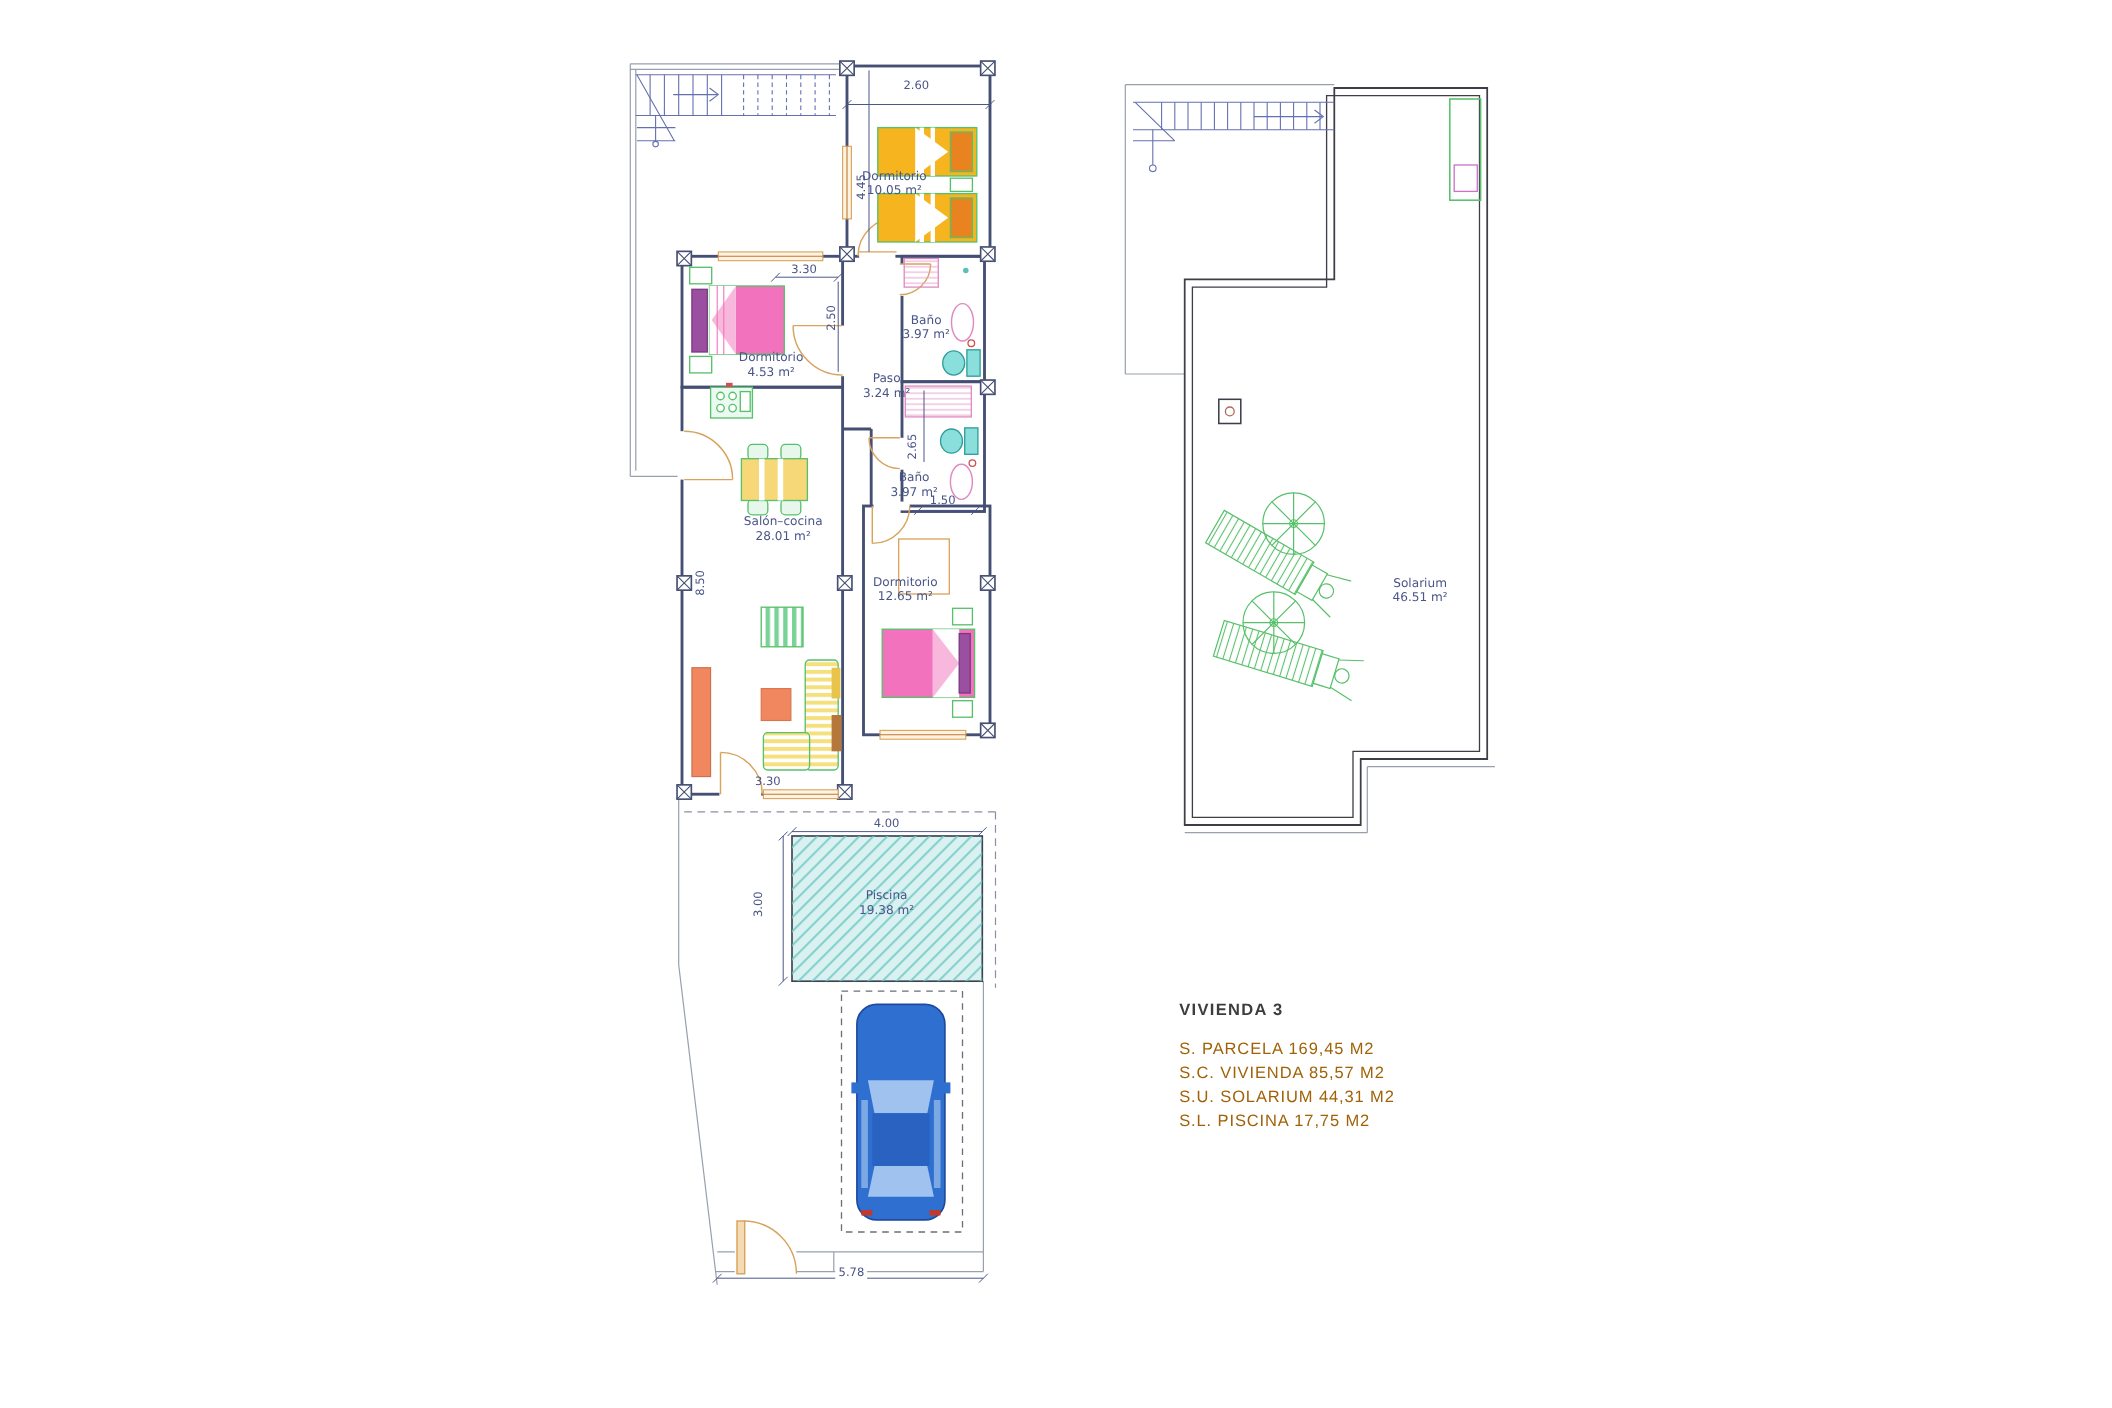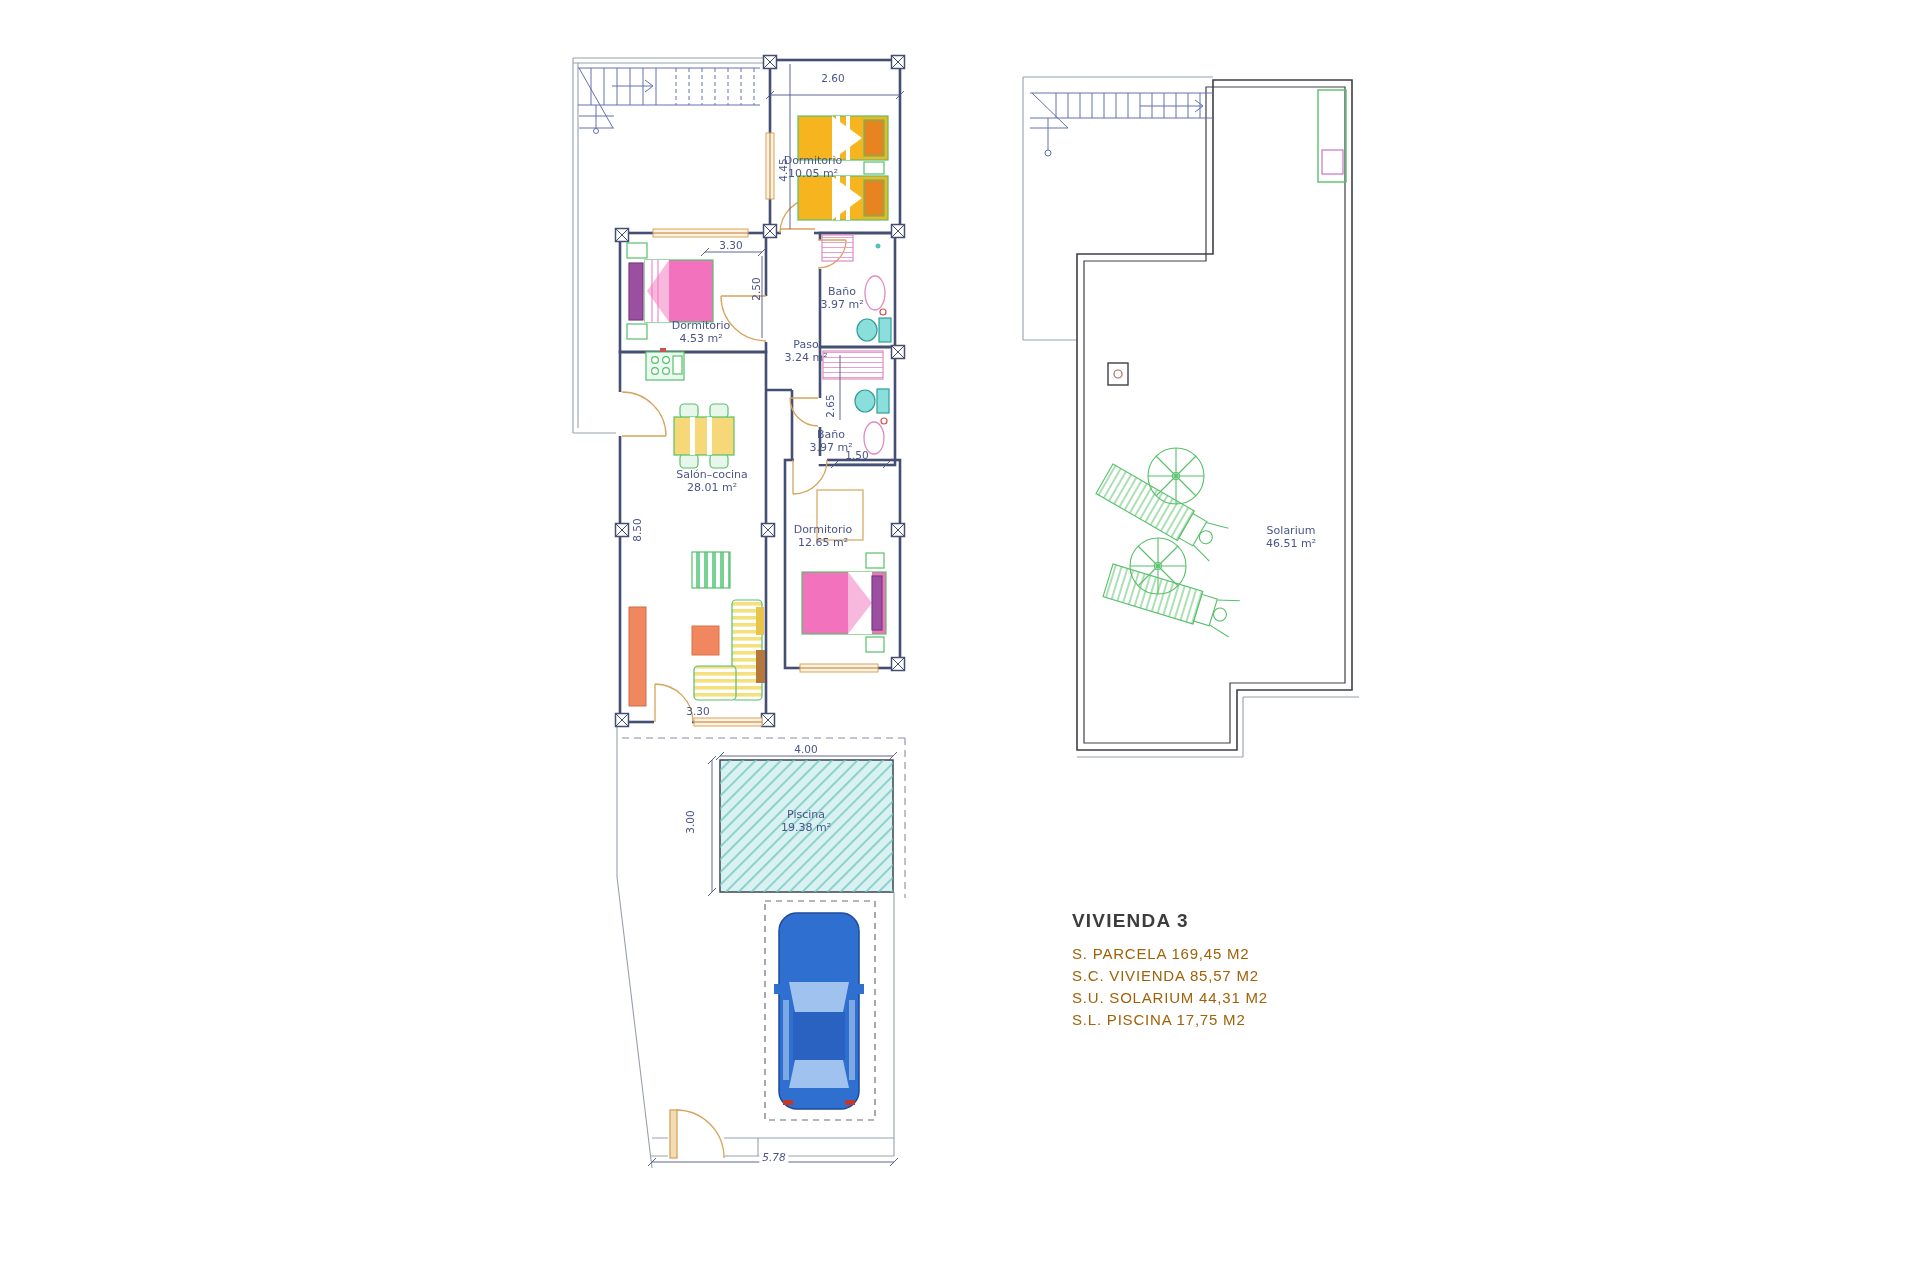--- a/index.html
+++ b/index.html
@@ -4,23 +4,23 @@
 <style>
   html,body{margin:0;padding:0;background:#ffffff;}
   #sheet{position:relative;width:1920px;height:1280px;background:#ffffff;overflow:hidden;
          font-family:"DejaVu Sans",sans-serif;}
   svg{position:absolute;}
   .room-label{position:absolute;transform:translate(-50%,-50%);text-align:center;
       font-size:11px;line-height:12.5px;color:#4a5588;white-space:nowrap;}
   .room-label span{display:block;}
   .dim{position:absolute;transform:translate(-50%,-50%);font-size:10.5px;color:#4a5588;white-space:nowrap;}
   .dim.v{transform:translate(-50%,-50%) rotate(-90deg);}
-  .dim.bg{background:#ffffff;padding:0 3px;font-style:italic;}
+  .dim.bg{background:#ffffff;padding:0 3px;}
   .tb-title{position:absolute;left:1072px;top:910px;font-family:"Liberation Sans",sans-serif;
-      font-size:19px;font-weight:bold;color:#3d3d3d;letter-spacing:1.2px;}
+      font-size:15px;font-weight:bold;color:#3d3d3d;letter-spacing:1.2px;}
   .tb-line{position:absolute;left:1072px;font-family:"Liberation Sans",sans-serif;
       font-size:15px;color:#a16207;letter-spacing:0.8px;white-space:nowrap;}
 </style>
 </head>
 <body>
 
 <div id="sheet">
 
 <svg style="left:550px;top:40px" width="410" height="1170" viewBox="550 40 410 1170">
   <defs>

